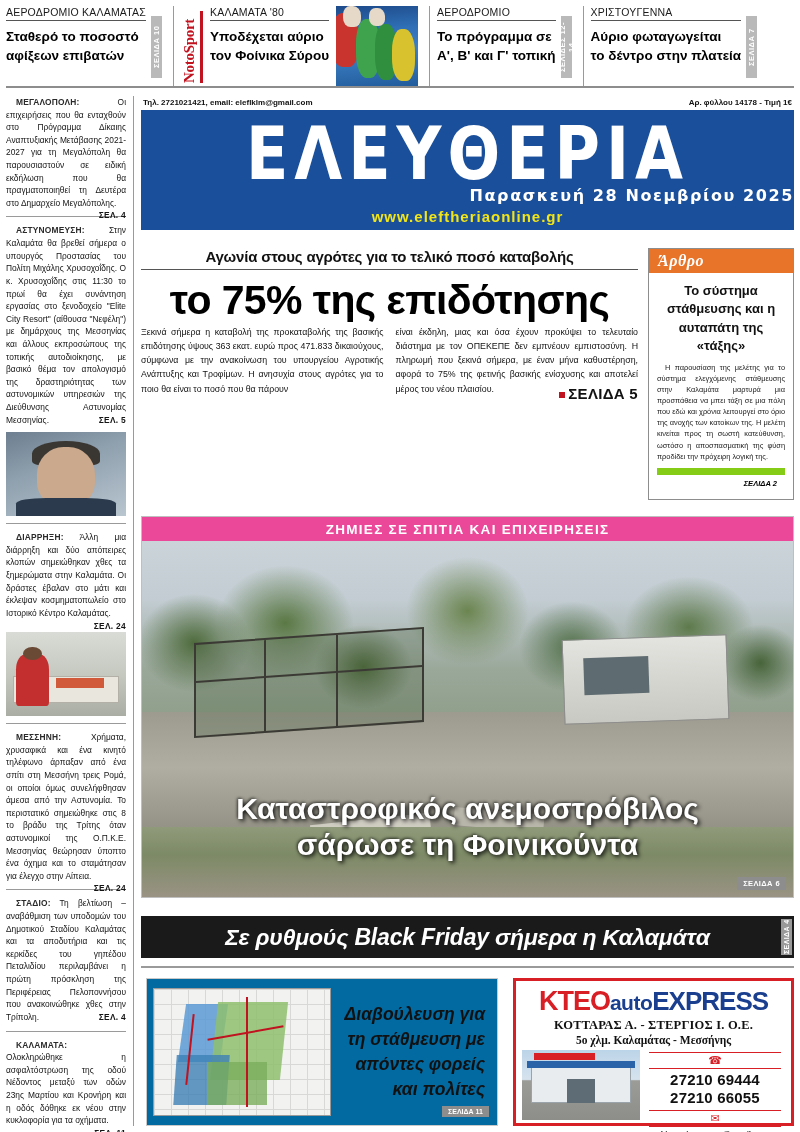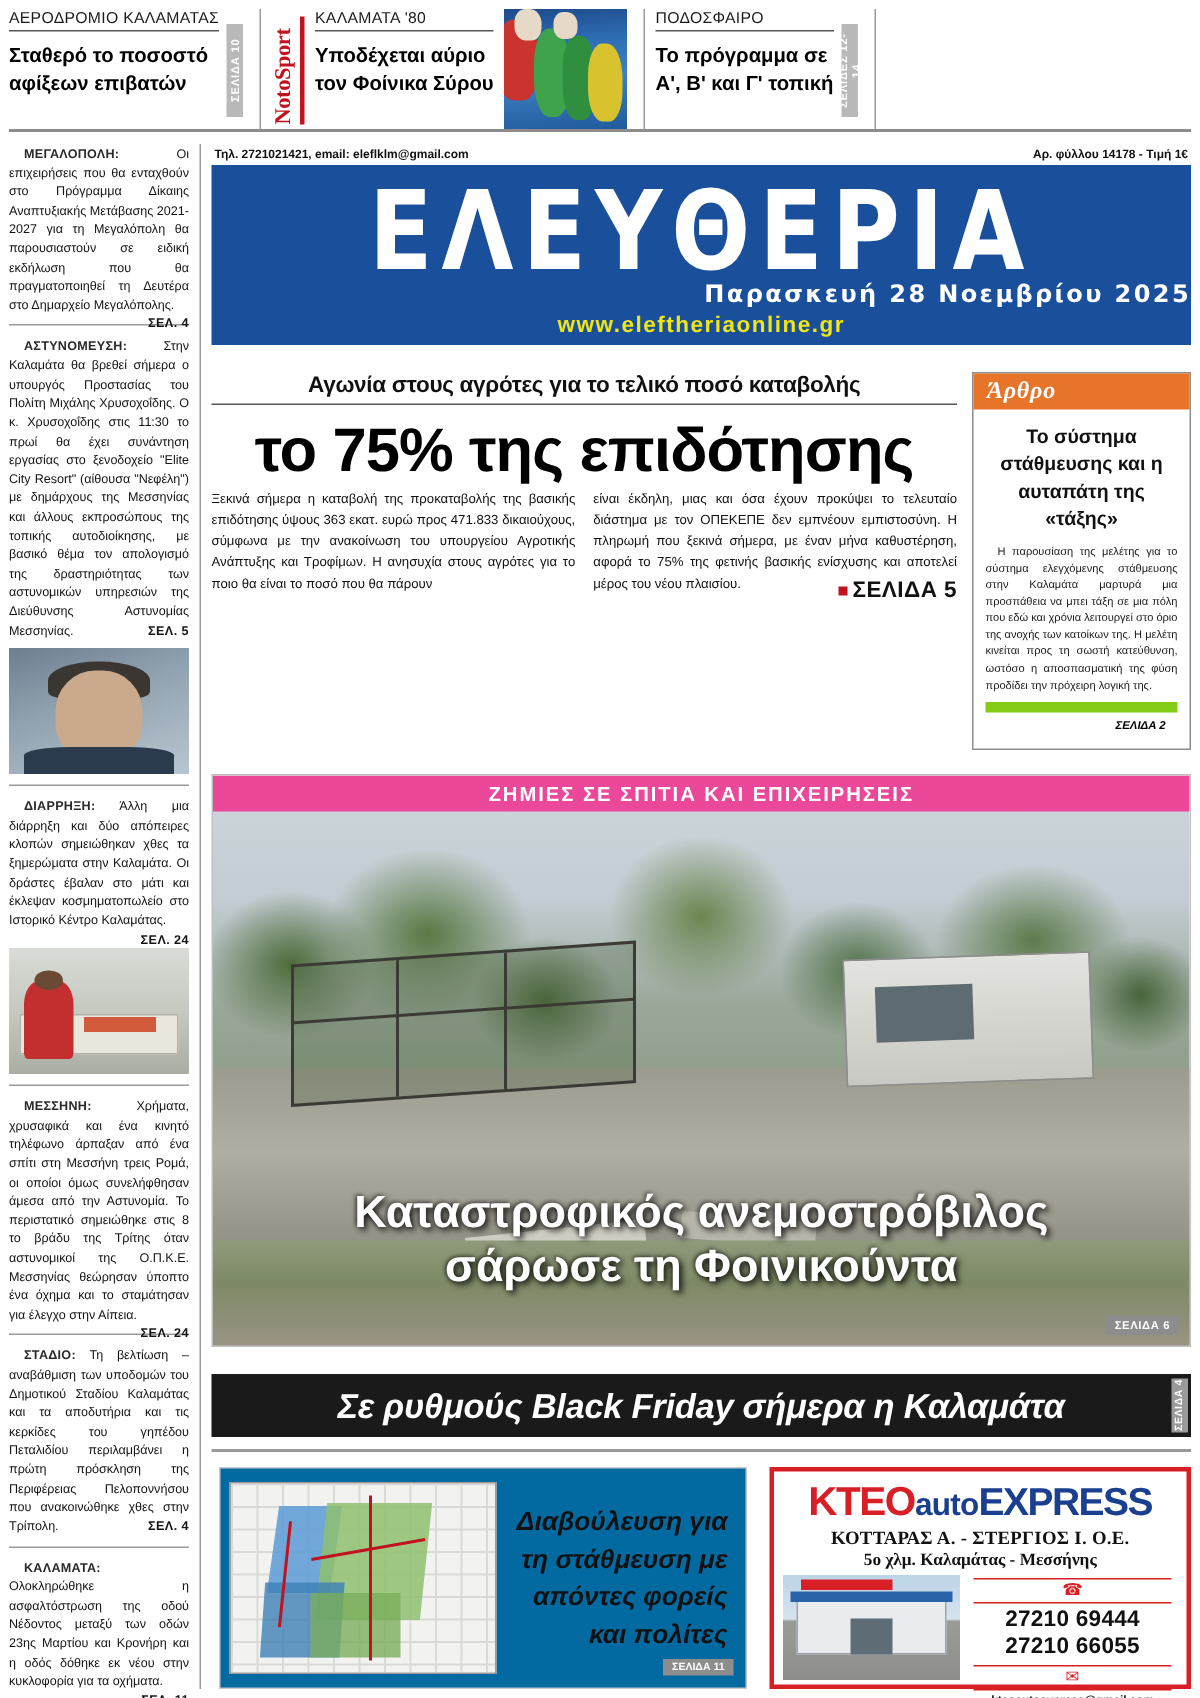--- a/index.html
+++ b/index.html
@@ -284,29 +284,37 @@
         <div class="blob" style="left:68%;top:28%;width:28%;height:64%;background:#d8c32e;"></div>
         <div class="blob" style="left:8%;top:0;width:22%;height:26%;background:#e7d9c8;"></div>
         <div class="blob" style="left:40%;top:2%;width:20%;height:22%;background:#e7d9c8;"></div>
       </div>
     </div>
 
     <div class="vdiv"></div>
 
     <div class="teaser">
       <div class="teaser-txt">
-        <div class="teaser-kicker">ΠΟΔΟΣΦΑΙΡΟ</div>
+        <div class="teaser-kicker">ΑΕΡΟΔΡΟΜΙΟ</div>
         <div class="teaser-head">Το πρόγραμμα σε</div>
         <div class="teaser-head">Α', Β' και Γ' τοπική</div>
       </div>
       <div class="pagetab">ΣΕΛΙΔΕΣ 12-14</div>
     </div>
 
     <div class="vdiv"></div>
 
+    <div class="teaser">
+      <div class="teaser-txt">
+        <div class="teaser-kicker">ΧΡΙΣΤΟΥΓΕΝΝΑ</div>
+        <div class="teaser-head">Αύριο φωταγωγείται</div>
+        <div class="teaser-head">το δέντρο στην πλατεία</div>
+      </div>
+      <div class="pagetab">ΣΕΛΙΔΑ 7</div>
+    </div>
 
   </div>
   <div class="hr-thick" style="top:86px;"></div>
 
   <div class="left-col">
 
     <div class="brief brief-indent">
       <span class="lead">ΜΕΓΑΛΟΠΟΛΗ:</span><span> Οι επιχειρήσεις που θα ενταχθούν στο Πρόγραμμα Δίκαιης Αναπτυξιακής Μετάβασης 2021-2027 για τη Μεγαλόπολη θα παρουσιαστούν σε ειδική εκδήλωση που θα πραγματοποιηθεί τη Δευτέρα στο Δημαρχείο Μεγαλόπολης.</span><span class="pg">ΣΕΛ. 4</span>
     </div>
     <div class="brief-sep"></div>

